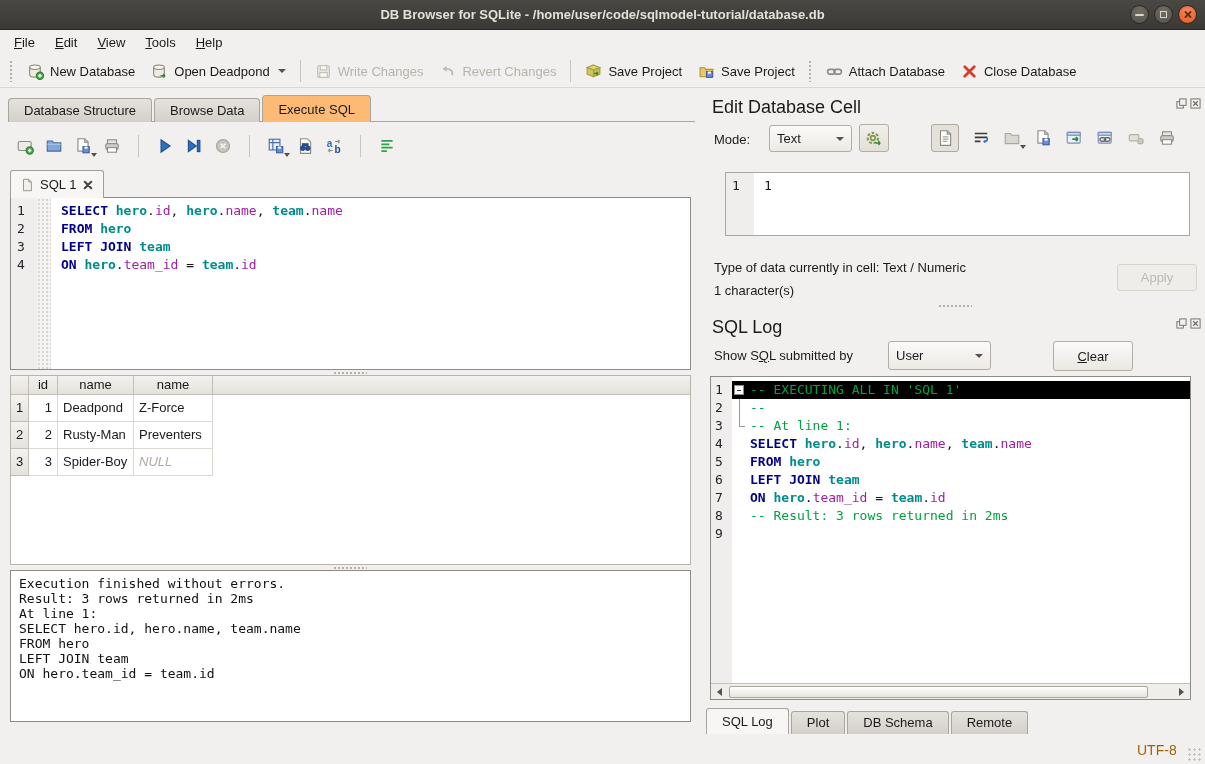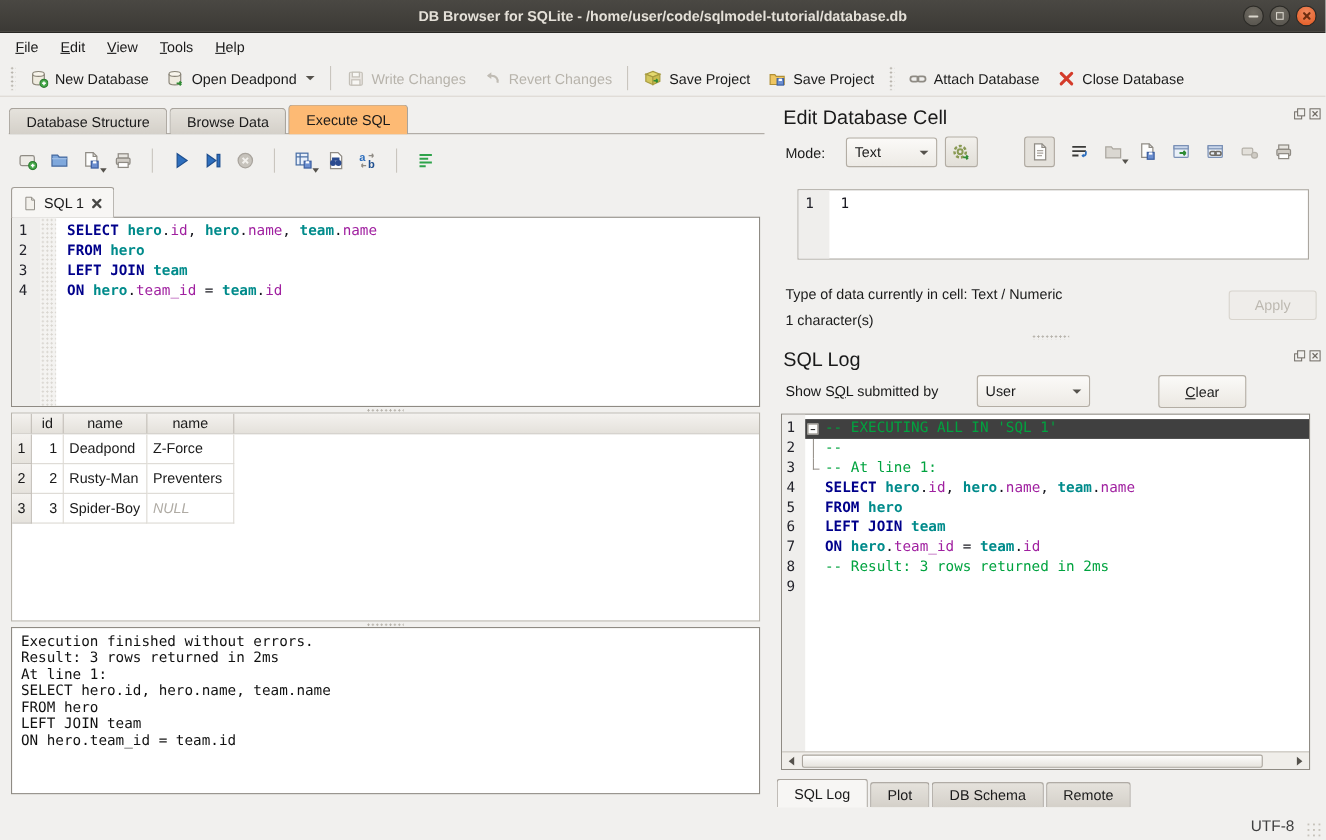--- a/index.html
+++ b/index.html
@@ -118,21 +118,21 @@
   .cell-editor { left:725px; top:172px; width:465px; height:64px; border-color:#ABA7A0; }
   .cell-editor .gutter { width:28px; }
 
   
   .log-box { position:absolute; left:710px; top:376px; width:481px; height:324px;
     background:#FFF; border:1px solid #8F8B84; display:flex;
     font-family:"DejaVu Sans Mono", monospace; font-size:13px; }
   .log-box .gutter { width:21px; padding-left:4px; }
   .log-main { flex:1; padding-top:4px; position:relative; }
   .log-row { display:flex; height:18px; }
-  .log-row.hl { background:#404040; }
+  .log-row.hl { background:#000000; }
   .fold-cell { width:15px; flex:none; position:relative; }
   .fold-box { position:absolute; left:2px; top:4px; width:10px; height:10px;
     border:1px solid #8F8B84; background:#FCFCFB; }
   .fold-box::after { content:''; position:absolute; left:2px; right:2px; top:4px; height:1px; background:#333; }
   .fold-cell.vline::after { content:''; position:absolute; left:7px; top:0; bottom:0; width:1px; background:#9A958E; }
   .fold-cell.corner::after { content:''; position:absolute; left:7px; top:0; width:5px; height:9px;
     border-left:1px solid #9A958E; border-bottom:1px solid #9A958E; }
   .log-row .code-line { padding-left:3px; flex:1; }
 
   
@@ -145,21 +145,21 @@
     background:linear-gradient(#FDFDFC,#E7E4DE); }
   .scroll-track-gap { flex:1; }
 
   
   .bottom-tabs { position:absolute; left:706px; top:708px; display:flex; align-items:flex-end; height:26px; }
   .btab { padding:0 15px; height:23px; line-height:22px; margin-right:2px;
     background:linear-gradient(#E5E2DC,#D4D0C9); border:1px solid #A9A49D; border-bottom:none;
     border-radius:3px 3px 0 0; }
   .btab.active { height:26px; line-height:26px; background:#F7F6F4; }
 
-  .statusbar-enc { position:absolute; left:1137px; top:742px; color:#404040; font-size:14px; }
+  .statusbar-enc { position:absolute; left:1137px; top:742px; color:#a16207; font-size:14px; }
   .grip { position:absolute; left:1187px; top:747px; width:14px; height:14px;
     background-image:radial-gradient(#C6C2BA 35%, transparent 36%); background-size:5px 5px; }
   .mini-drop { position:absolute; right:-5px; bottom:-2px; width:0; height:0;
     border-left:3.5px solid transparent; border-right:3.5px solid transparent; border-top:4px solid #55524C; }
   u { text-decoration:underline; }
 </style>
 </head>
 <body>
 
 <div class="titlebar">

